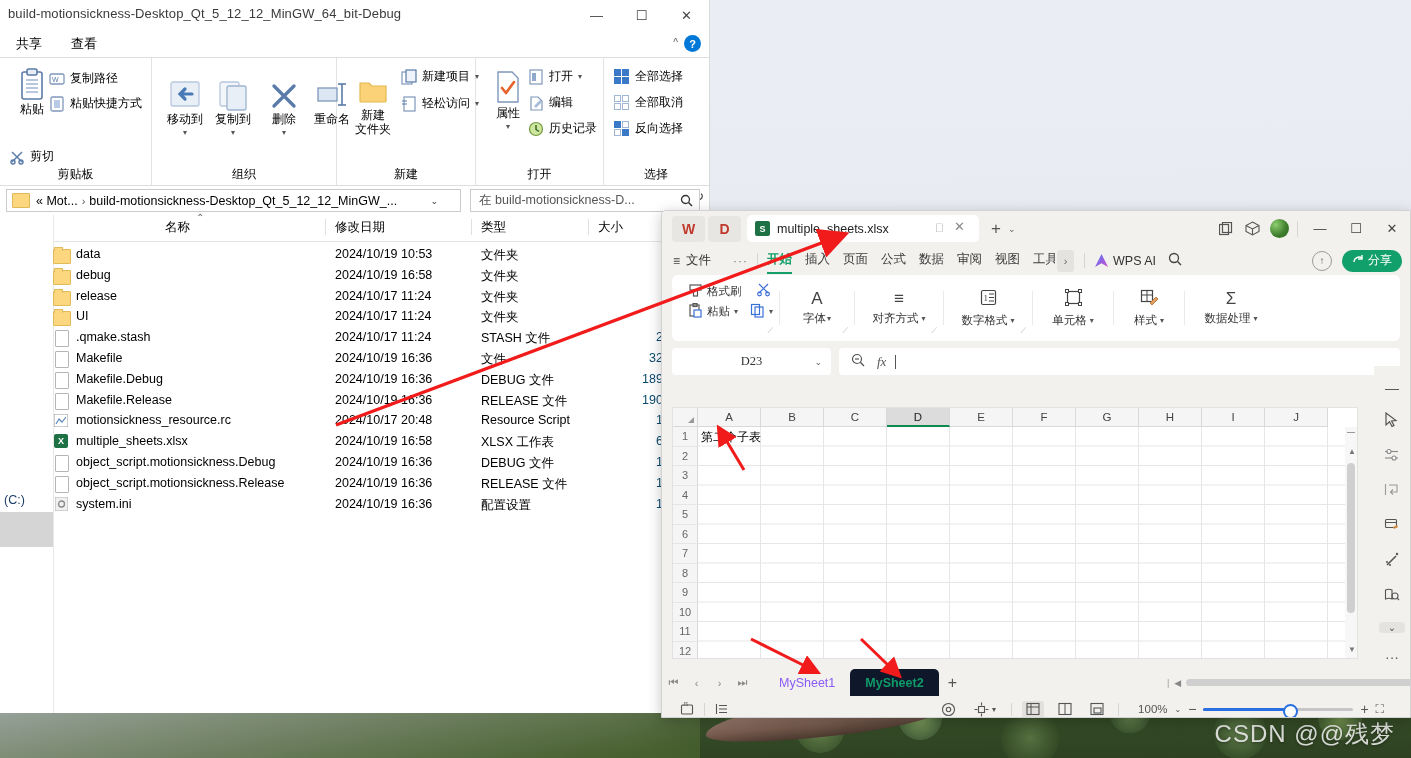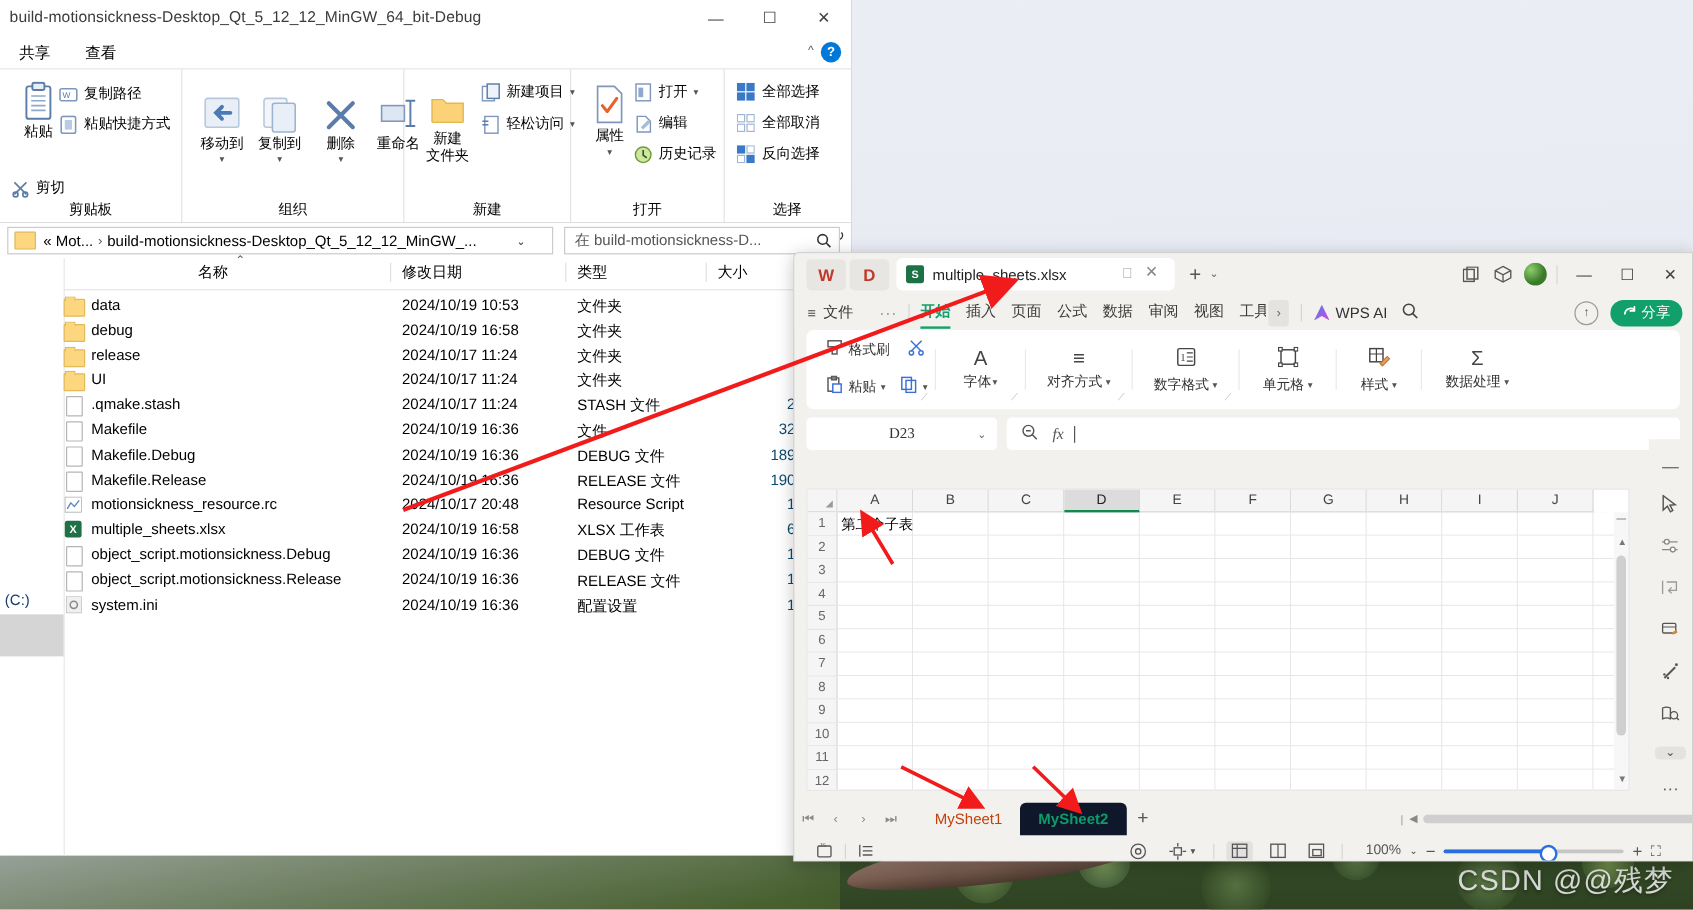--- a/index.html
+++ b/index.html
@@ -246,21 +246,21 @@
   #vscroll{position:absolute;right:0;top:19px;bottom:0;width:12px;background:#f7f7f7;}
   #vscroll-up{position:absolute;top:20px;left:3px;font-size:8px;color:#777;}
   #vscroll-minus{position:absolute;top:5px;left:2px;width:8px;height:1px;background:#999;}
   #vscroll-thumb{position:absolute;top:36px;left:2px;width:8px;height:150px;background:#cfcfcf;border-radius:4px;}
   #vscroll-down{position:absolute;bottom:4px;left:3px;font-size:8px;color:#777;}
 
   
   #sheetbar{position:absolute;left:0;right:0;top:455px;height:33px;background:#f2f1ee;display:flex;align-items:center;}
   .navbtn{width:23px;height:33px;display:flex;align-items:center;justify-content:center;font-size:11px;color:#8a8a8a;}
   .sheet-tab{
-    height:27px;padding:0 15px;display:flex;align-items:center;font-size:12.5px;color:#c2410c;border-radius:5px 5px 0 0;
+    height:27px;padding:0 15px;display:flex;align-items:center;font-size:12.5px;color:#8b5cf6;border-radius:5px 5px 0 0;
   }
   .sheet-tab.active{background:#0f172a;color:#0f9a69;font-weight:bold;}
   #addsheet{margin-left:9px;font-size:16px;color:#555;}
   #hscroll{position:absolute;left:505px;top:10px;width:370px;height:13px;display:flex;align-items:center;}
   .hs-end{font-size:9px;color:#999;}
   .hs-arrow{font-size:9px;color:#888;margin:0 5px;}
   #hs-track{flex:1;height:7px;background:#cfcfcf;border-radius:4px;}
 
   
   #statusbar{position:absolute;left:0;right:0;top:488px;height:20px;background:#f2f1ee;display:flex;align-items:center;font-size:11.5px;color:#555;}
@@ -728,21 +728,21 @@
               <path d="M2 9 a5 5 0 0 1 8 -4" fill="none" stroke="#fff" stroke-width="1.4"></path>
               <path d="M10 2 v4 h-4" fill="none" stroke="#fff" stroke-width="1.4"></path>
             </svg>
         </span>
         <span>分享</span>
       </div>
     </div>
   </div>
 
   <div id="wps-ribbon">
-    <div class="rg" style="margin-left:14px;flex-direction:column;align-items:flex-start;gap:13px">
+    <div class="rg" style="margin-left:14px;flex-direction:column;align-items:flex-start;gap:3px">
       <div style="display:flex;align-items:center;gap:14px">
         <div class="rsmall">
           <span>
             <svg width="15" height="15">
                 <rect x="2" y="2" width="11" height="5" fill="none" stroke="#555" stroke-width="1.2"></rect>
                 <rect x="5.5" y="7" width="4" height="6" fill="none" stroke="#555" stroke-width="1.2"></rect>
               </svg>
           </span>
           <span>格式刷</span>
         </div>

